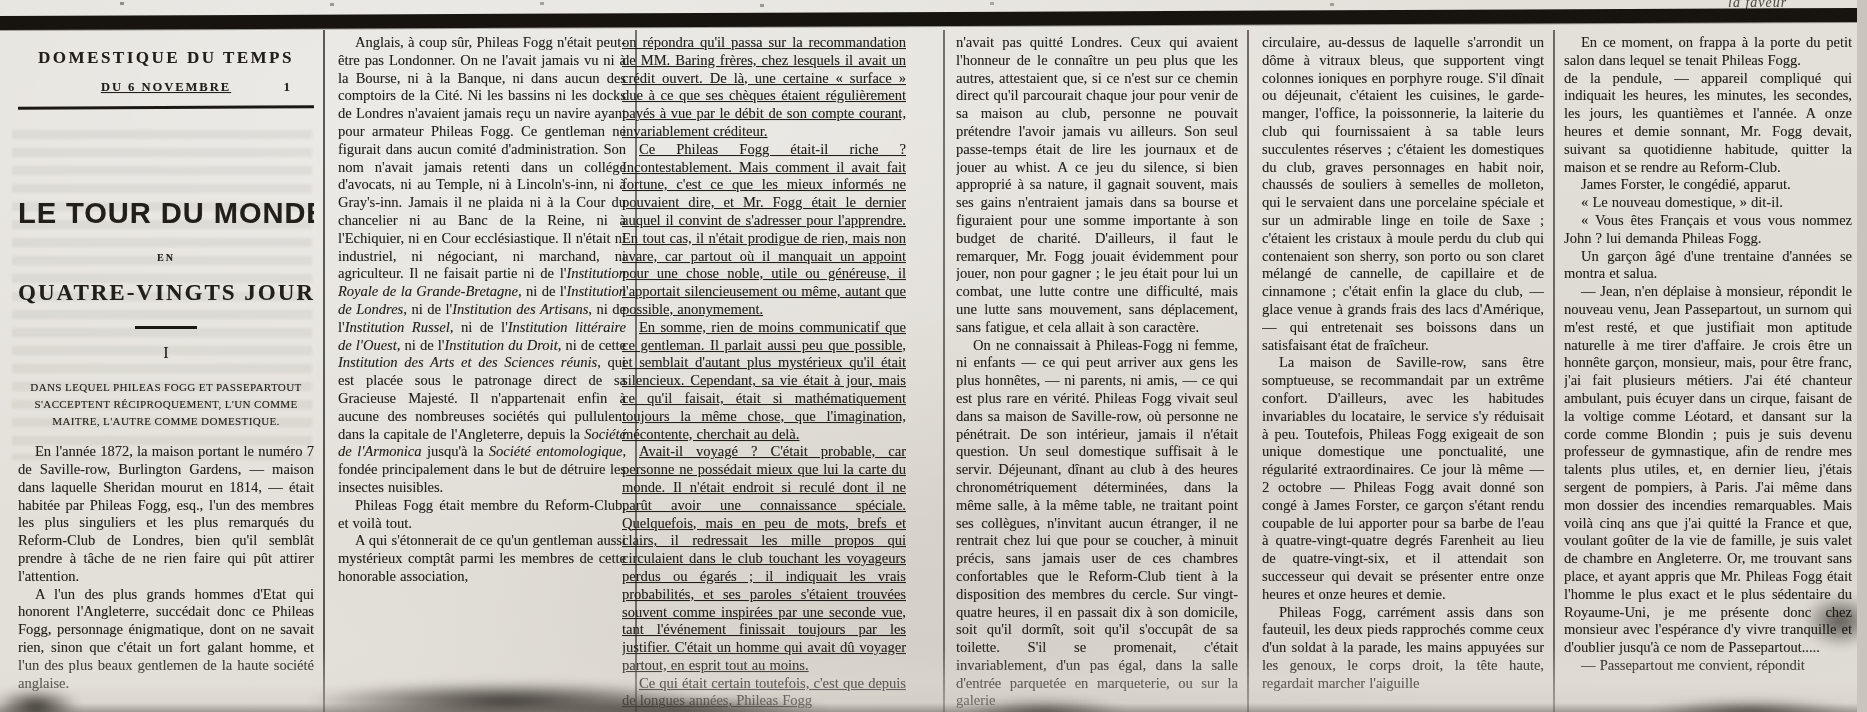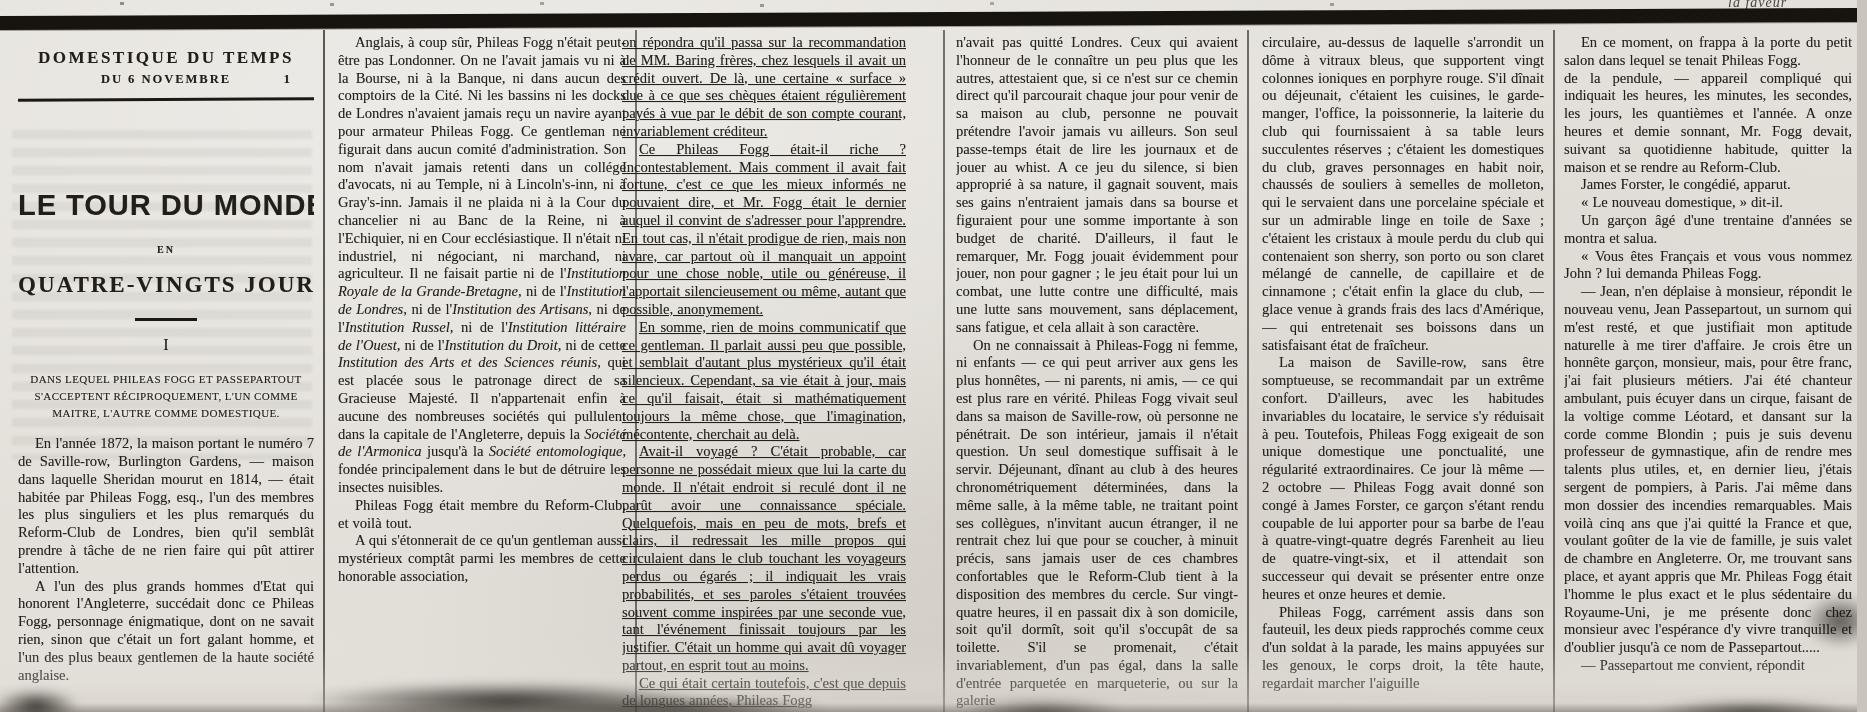--- a/index.html
+++ b/index.html
@@ -37,21 +37,21 @@
   .colpos4{left:956px; width:282px;}
   .colpos5{left:1262px;width:282px;}
   .colpos6{left:1564px;width:288px;}
 
   .para{margin:0; text-indent:17px; font-size:14.5px; line-height:17.8px; hyphens:auto; -webkit-hyphens:auto; word-spacing:0.5px;}
   .para.no-indent{text-indent:0;}
 
   
   .masthead{position:relative; text-align:center; padding-top:14px;}
   .mast-title{font-weight:bold; font-size:17px; letter-spacing:2.5px; white-space:nowrap;}
-  .mast-sub{position:relative; font-weight:bold; font-size:12.5px; letter-spacing:2px; margin-top:4px;}
+  .mast-sub{position:relative; font-weight:bold; font-size:12.5px; letter-spacing:2px; margin-top:12px;text-decoration:underline;}
   .mast-num{position:absolute; right:22px; top:-1px; font-size:13px;}
   .mast-rule{height:3px; background:#1c1915; margin-top:11px; transform:rotate(-0.3deg);}
   .serial-head{text-align:center;}
   .serial-title{margin:88px 0 0 0; font-family:"Liberation Sans", sans-serif; font-weight:bold; font-size:29px; letter-spacing:1px; white-space:nowrap;}
   .serial-conn{margin-top:22px; font-weight:bold; font-size:10px; letter-spacing:2px;}
   .serial-sub{margin:17px 0 0 0; font-weight:bold; font-size:23px; letter-spacing:2px; white-space:nowrap;}
   .title-rule{width:62px; height:3px; background:#1c1915; margin:20px auto 0;}
   .chapter-num{margin-top:15px; font-size:16px;}
   .chapter-heading{margin:17px auto 0; font-weight:normal; font-size:11px; line-height:1.55; letter-spacing:0.4px; padding:0 4px; text-align:center;}
   .col1-body{margin-top:13px;}
@@ -128,22 +128,22 @@
   <div class="col colpos5">
       <p class="para no-indent">circulaire, au-dessus de laquelle s'arrondit un dôme à vitraux bleus, que supportent vingt colonnes ioniques en porphyre rouge. S'il dînait ou déjeunait, c'étaient les cuisines, le garde-manger, l'office, la poissonnerie, la laiterie du club qui fournissaient à sa table leurs succulentes réserves ; c'étaient les domestiques du club, graves personnages en habit noir, chaussés de souliers à semelles de molleton, qui le servaient dans une porcelaine spéciale et sur un admirable linge en toile de Saxe ; c'étaient les cristaux à moule perdu du club qui contenaient son sherry, son porto ou son claret mélangé de cannelle, de capillaire et de cinnamone ; c'était enfin la glace du club, — glace venue à grands frais des lacs d'Amérique, — qui entretenait ses boissons dans un satisfaisant état de fraîcheur.</p>
       <p class="para">La maison de Saville-row, sans être somptueuse, se recommandait par un extrême confort. D'ailleurs, avec les habitudes invariables du locataire, le service s'y réduisait à peu. Toutefois, Phileas Fogg exigeait de son unique domestique une ponctualité, une régularité extraordinaires. Ce jour là même — 2 octobre — Phileas Fogg avait donné son congé à James Forster, ce garçon s'étant rendu coupable de lui apporter pour sa barbe de l'eau à quatre-vingt-quatre degrés Farenheit au lieu de quatre-vingt-six, et il attendait son successeur qui devait se présenter entre onze heures et onze heures et demie.</p>
       <p class="para">Phileas Fogg, carrément assis dans son fauteuil, les deux pieds rapprochés comme ceux d'un soldat à la parade, les mains appuyées sur les genoux, le corps droit, la tête haute, regardait marcher l'aiguille</p>
     </div>
   <div class="col colpos6">
       <p class="para">En ce moment, on frappa à la porte du petit salon dans lequel se tenait Phileas Fogg.</p>
       <p class="para no-indent">de la pendule, — appareil compliqué qui indiquait les heures, les minutes, les secondes, les jours, les quantièmes et l'année. A onze heures et demie sonnant, Mr. Fogg devait, suivant sa quotidienne habitude, quitter la maison et se rendre au Reform-Club.</p>
       <p class="para">James Forster, le congédié, apparut.</p>
       <p class="para">« Le nouveau domestique, » dit-il.</p>
+      <p class="para">« Vous êtes Français et vous vous nommez John ? lui demanda Phileas Fogg.</p>
       <p class="para">Un garçon âgé d'une trentaine d'années se montra et salua.</p>
-      <p class="para">« Vous êtes Français et vous vous nommez John ? lui demanda Phileas Fogg.</p>
       <p class="para">— Jean, n'en déplaise à monsieur, répondit le nouveau venu, Jean Passepartout, un surnom qui m'est resté, et que justifiait mon aptitude naturelle à me tirer d'affaire. Je crois être un honnête garçon, monsieur, mais, pour être franc, j'ai fait plusieurs métiers. J'ai été chanteur ambulant, puis écuyer dans un cirque, faisant de la voltige comme Léotard, et dansant sur la corde comme Blondin ; puis je suis devenu professeur de gymnastique, afin de rendre mes talents plus utiles, et, en dernier lieu, j'étais sergent de pompiers, à Paris. J'ai même dans mon dossier des incendies remarquables. Mais voilà cinq ans que j'ai quitté la France et que, voulant goûter de la vie de famille, je suis valet de chambre en Angleterre. Or, me trouvant sans place, et ayant appris que Mr. Phileas Fogg était l'homme le plus exact et le plus sédentaire du Royaume-Uni, je me présente donc chez monsieur avec l'espérance d'y vivre tranquille et d'oublier jusqu'à ce nom de Passepartout.....</p>
       <p class="para">— Passepartout me convient, répondit</p>
     </div>
 
   <div class="bottom-fade"></div>
   <div class="smudge sm1"></div>
   <div class="smudge sm2"></div>
   <div class="smudge sm3"></div>
   <div class="smudge sm4"></div>
   <div class="smudge sm5"></div>

